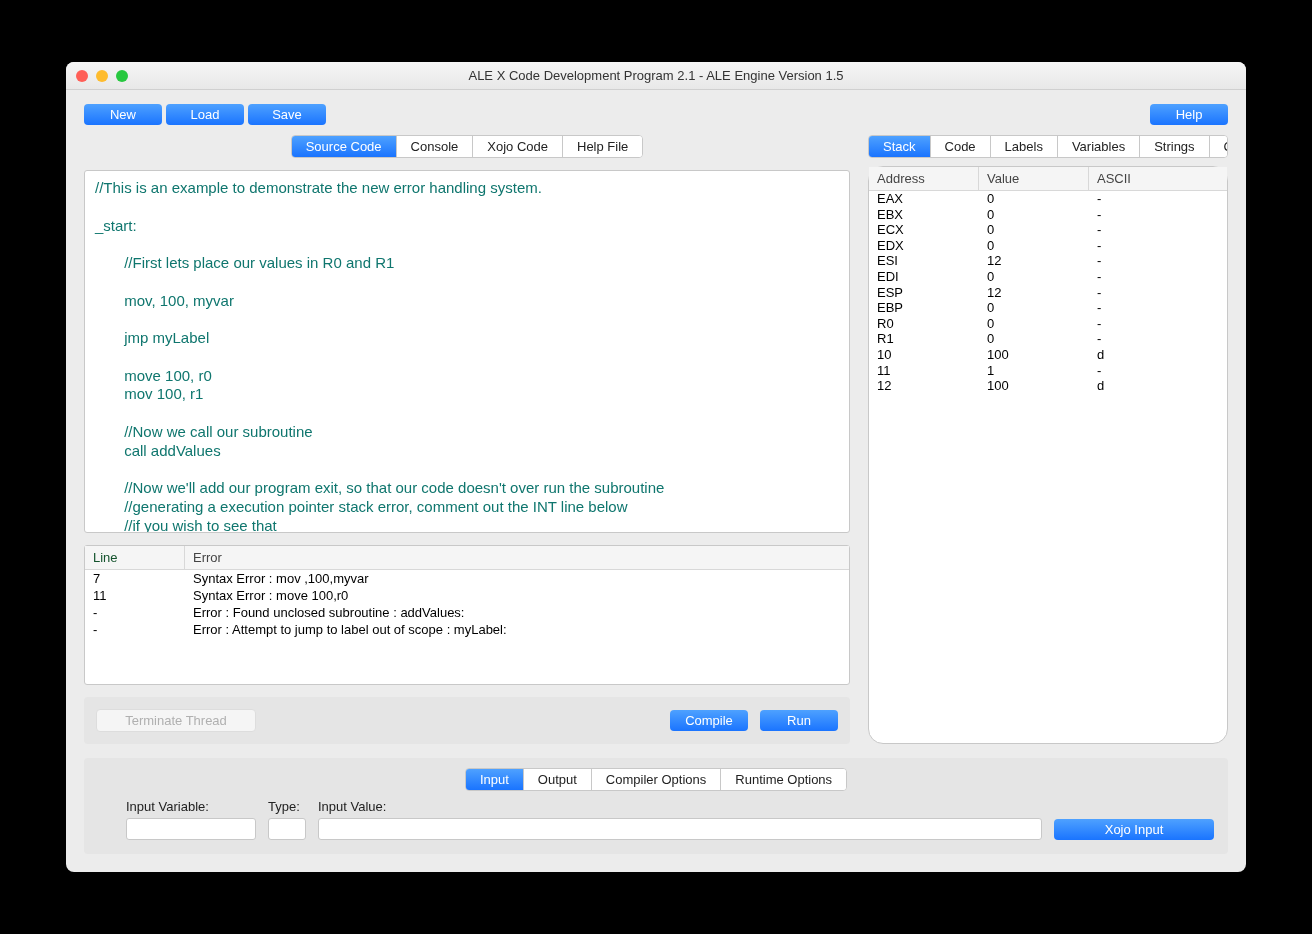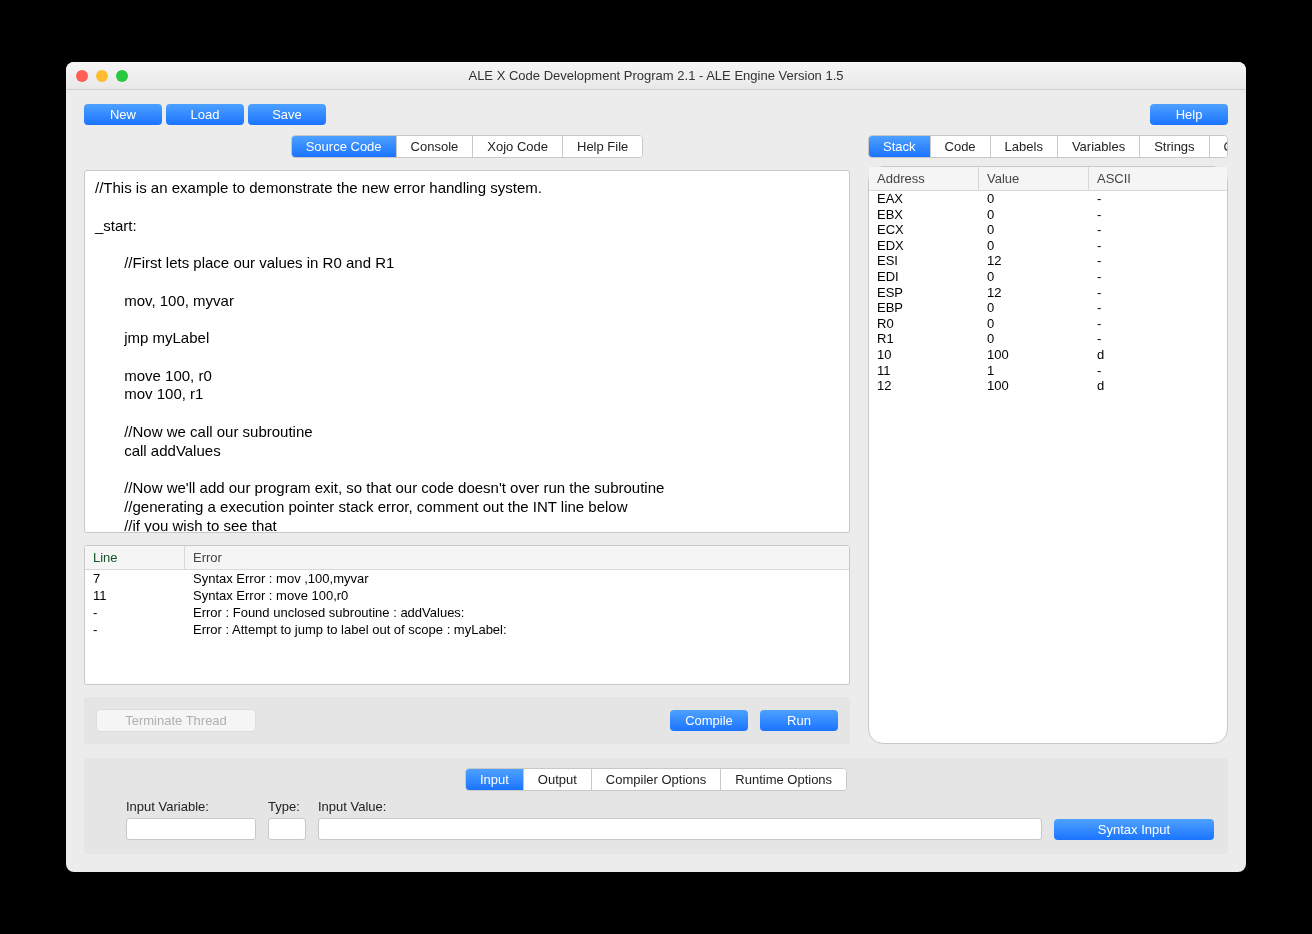--- a/index.html
+++ b/index.html
@@ -120,21 +120,21 @@
     flex: 1;
     background: #fff;
     border: 1px solid #c8c8c8;
     border-radius: 3px;
     padding: 8px 10px;
     font-family: Arial, sans-serif;
     font-size: 15px;
     line-height: 1.25;
     white-space: pre-wrap;
     overflow: hidden;
-    color: #000000;
+    color: #0f766e;
   }
   .error-panel {
     height: 140px;
     background: #fff;
     border: 1px solid #c8c8c8;
     border-radius: 3px;
     display: flex;
     flex-direction: column;
     font-size: 13px;
   }
@@ -413,16 +413,16 @@
         <input class="text-input" style="">
       </div>
       <div class="field-group fg-type">
         <span>Type:</span>
         <input class="text-input" style="">
       </div>
       <div class="field-group fg-val">
         <span>Input Value:</span>
         <input class="text-input" style="">
       </div>
-      <button class="btn btn-wide">Syntax Input</button>
+      <button class="btn btn-wide">Xojo Input</button>
     </div>
   </div>
 </div>
 
 </body></html>

